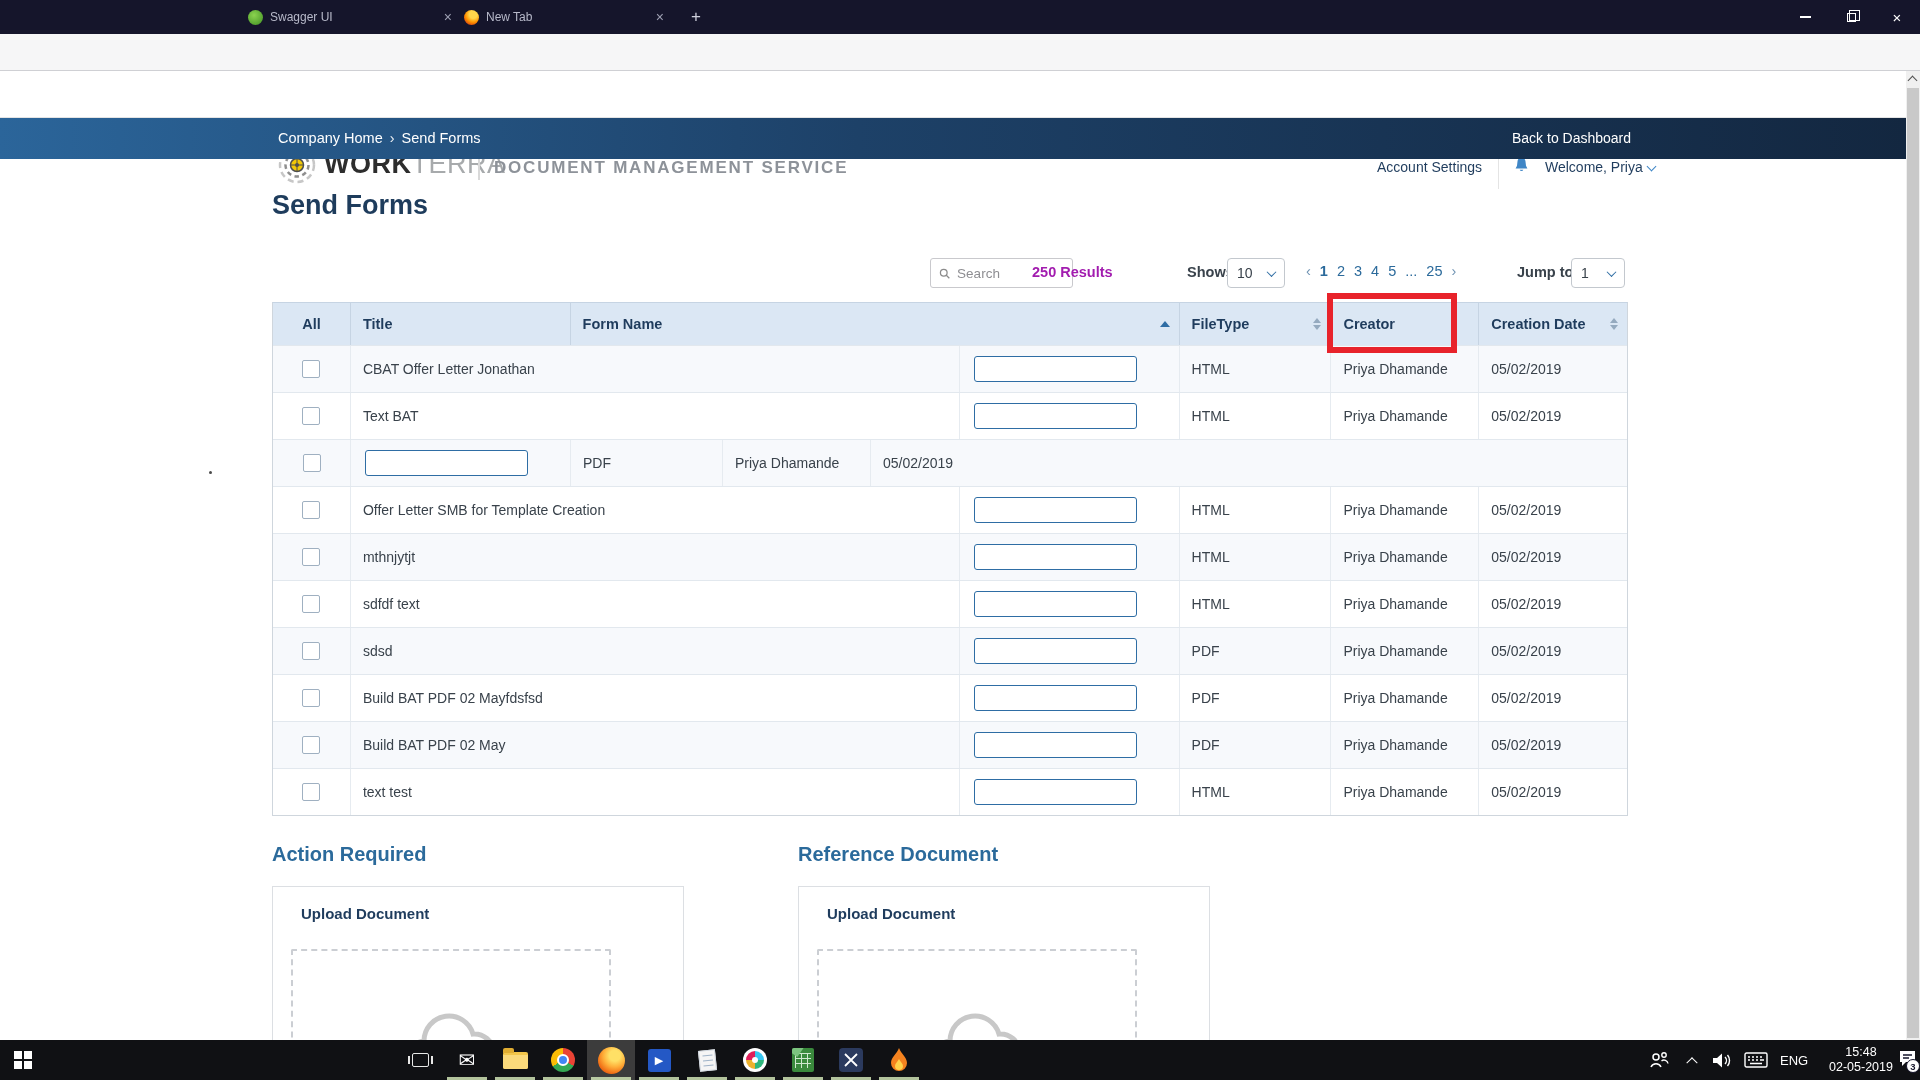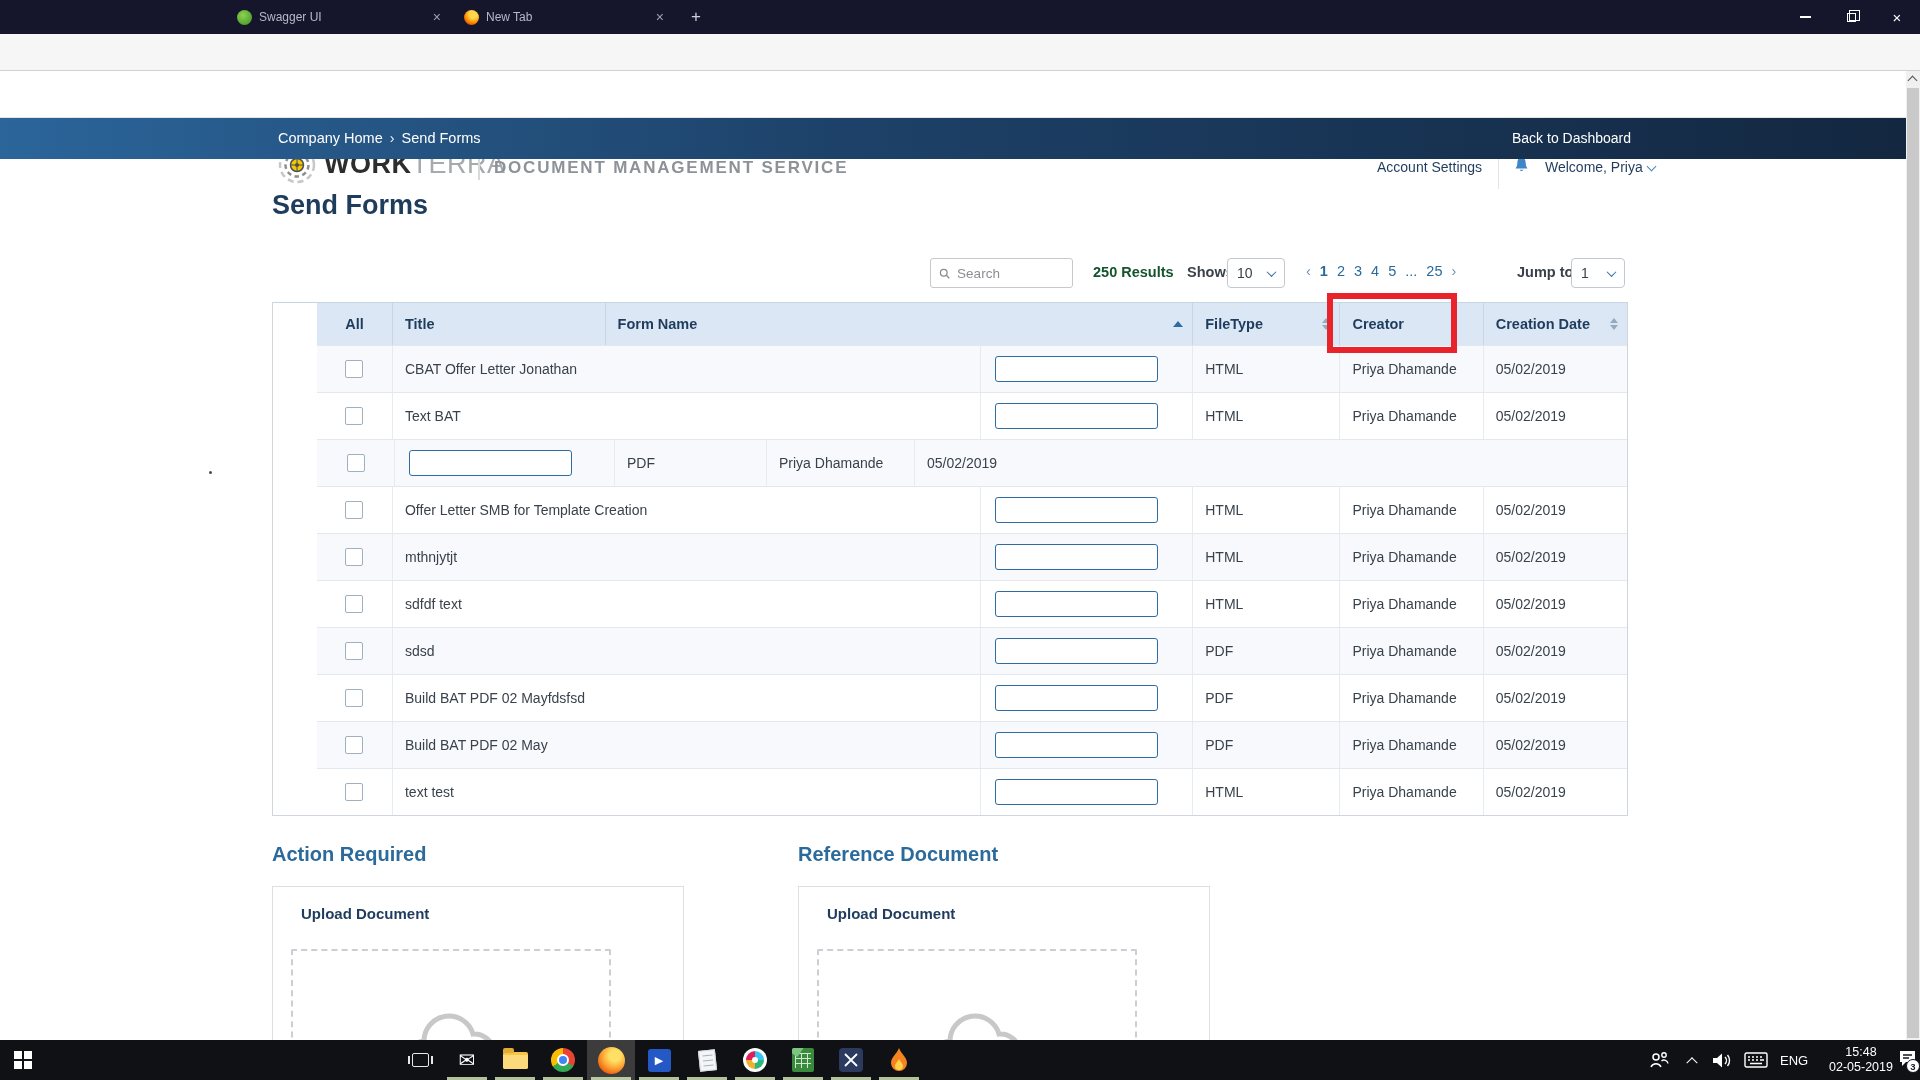--- a/index.html
+++ b/index.html
@@ -75,33 +75,33 @@
   
   .breadcrumb-bar { position:absolute; left:0; top:118px; width:1906px; height:41px; background:linear-gradient(90deg,#2b659a 0%, #1d4168 45%, #132740 100%); color:#fff; }
   .crumbs { position:absolute; left:278px; top:12px; font-size:14.5px; }
   .crumb-sep { margin:0 7px; opacity:.9; }
   .back-dash { position:absolute; left:1512px; top:12px; font-size:14px; }
 
   
   .page-title { position:absolute; left:272px; top:190px; font-size:27px; font-weight:bold; color:#1e3c5c; }
 
   .ctl-search { position:absolute; left:930px; top:258px; width:143px; height:30px; border:1px solid #c9c9cd; border-radius:3px; display:flex; align-items:center; padding:0 8px; background:#fff; }
-  .results { position:absolute; left:1093px; top:264px; font-size:14.5px; font-weight:bold; color:#14532d; }
+  .results { position:absolute; left:1032px; top:264px; font-size:14.5px; font-weight:bold; color:#a21caf; }
   .shows-label { position:absolute; left:1187px; top:264px; font-size:14.5px; font-weight:bold; color:#39424b; }
   .mini-select { position:absolute; top:258px; height:30px; border:1px solid #c3c8ce; border-radius:4px; background:#fff; display:flex; align-items:center; justify-content:space-between; padding:0 9px; font-size:14px; color:#39424b; }
   .sel-shows { left:1227px; width:58px; }
   .sel-jump { left:1571px; width:54px; }
   .sel-chev { width:7px; height:7px; border-right:1.7px solid #2e6da4; border-bottom:1.7px solid #2e6da4; transform:rotate(45deg) translate(-1px,-1px); }
   .pagination { position:absolute; left:1306px; top:263px; display:flex; gap:9px; font-size:14.5px; color:#2b6a9b; align-items:center; }
   .page-num.active { font-weight:bold; }
   .pag-arrow { color:#6f93b3; }
   .jump-label { position:absolute; left:1517px; top:264px; font-size:14.5px; font-weight:bold; color:#39424b; }
 
   
-  .table { position:absolute; left:272px; top:302px; width:1356px; border:1px solid #cfd6dd; border-top:1px solid #c6d4e3;padding-left:44px; }
+  .table { position:absolute; left:272px; top:302px; width:1356px; border:1px solid #cfd6dd; border-top:1px solid #c6d4e3; }
   .thead { display:flex; height:42px; background:#dbe7f4; color:#1f3c5d; font-size:14.5px; font-weight:bold; }
   .th { display:flex; align-items:center; padding:0 12px; border-right:1px solid #c6d4e3; position:relative; }
   .th:last-child { border-right:none; }
   .tr { display:flex; height:47px; background:#fff; border-top:1px solid #e2e8ee; }
   .tr.row-odd { background:#f7f9fc; }
   .td { display:flex; align-items:center; padding:0 12px; border-right:1px solid #e6ebf0; font-size:14px; color:#39424b; }
   .td:last-child { border-right:none; }
   .c0 { width:78px; justify-content:center; }
   .c1 { width:610px; }
   .c2 { width:220px; }
@@ -178,21 +178,21 @@
 <body>
 
 <div class="screen">
 
   <div class="tabbar">
     <div class="tab active" style="left:0;width:222px;">
       <span class="favicon fav-dms"></span>
       <span class="tab-title">Document Management Servic</span>
       <span class="tab-close">×</span>
     </div>
-    <div class="tab" style="left:229px;width:220px;">
+    <div class="tab" style="left:240px;width:220px;">
       <span class="favicon fav-swagger"></span>
       <span class="tab-title">Swagger UI</span>
       <span class="tab-close">×</span>
     </div>
     <div class="tab" style="left:456px;width:216px;">
       <span class="favicon fav-firefox"></span>
       <span class="tab-title">New Tab</span>
       <span class="tab-close">×</span>
     </div>
     <div class="newtab" style="left:684px;">+</div>

